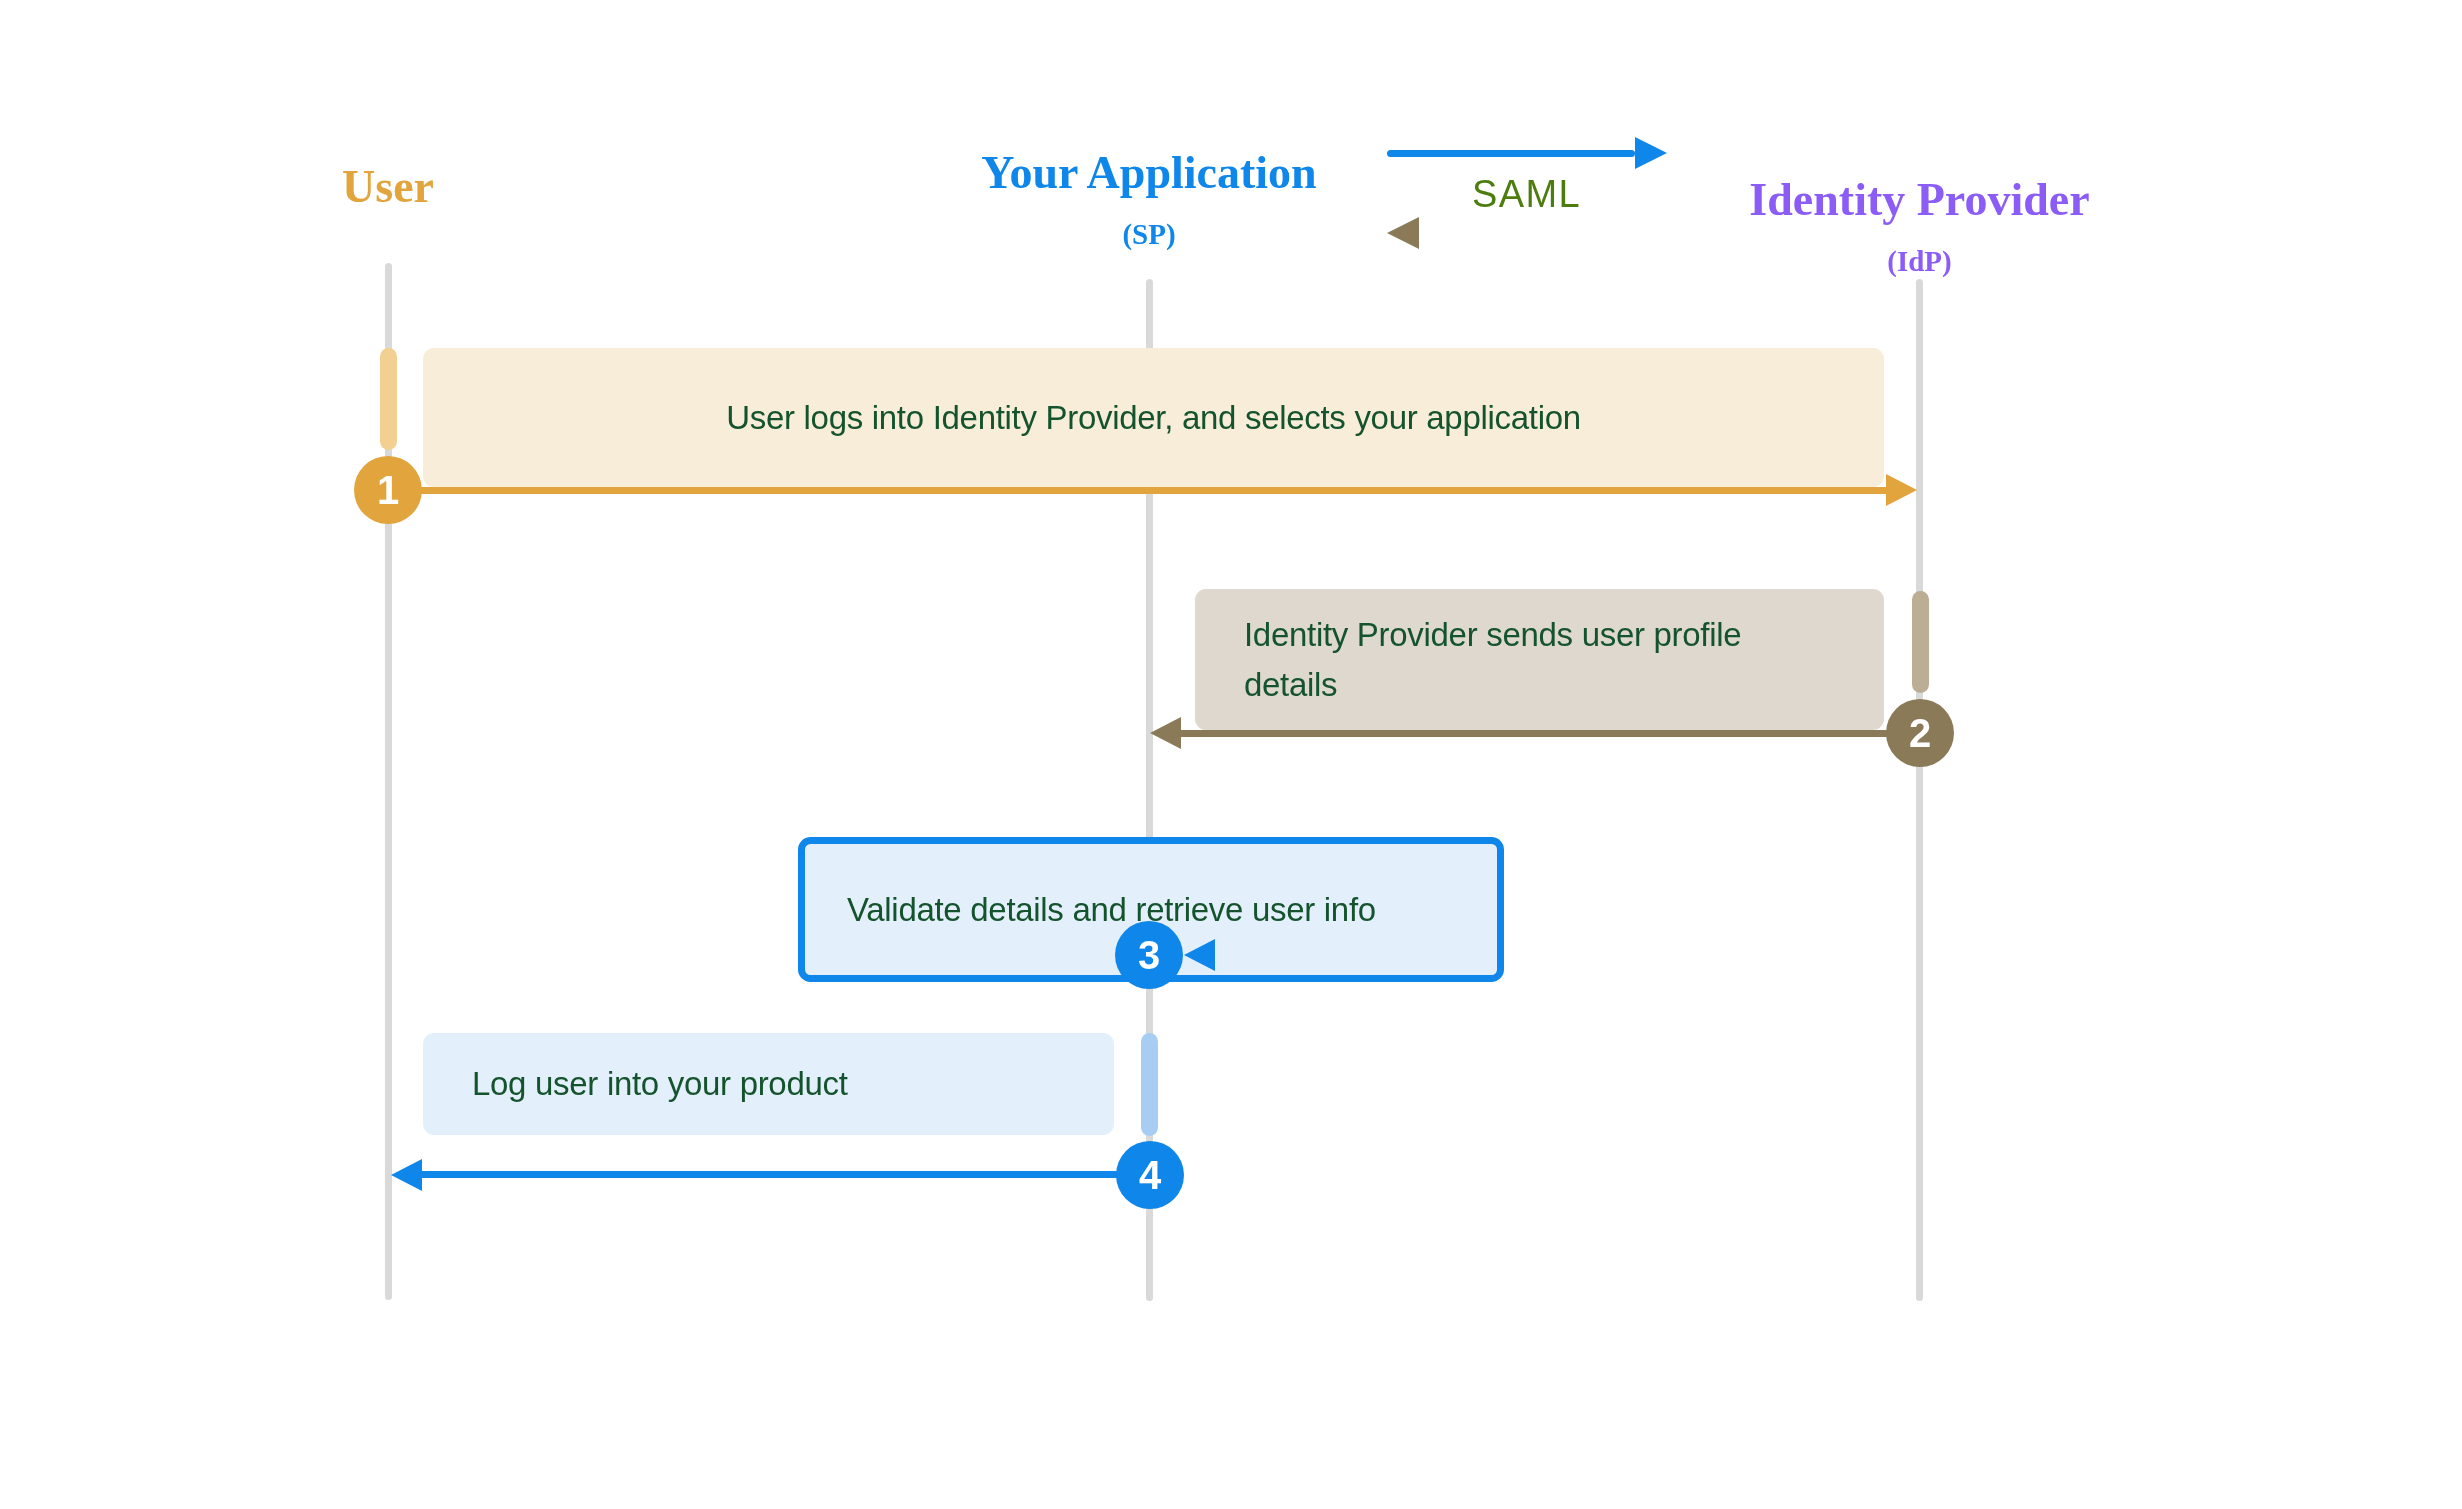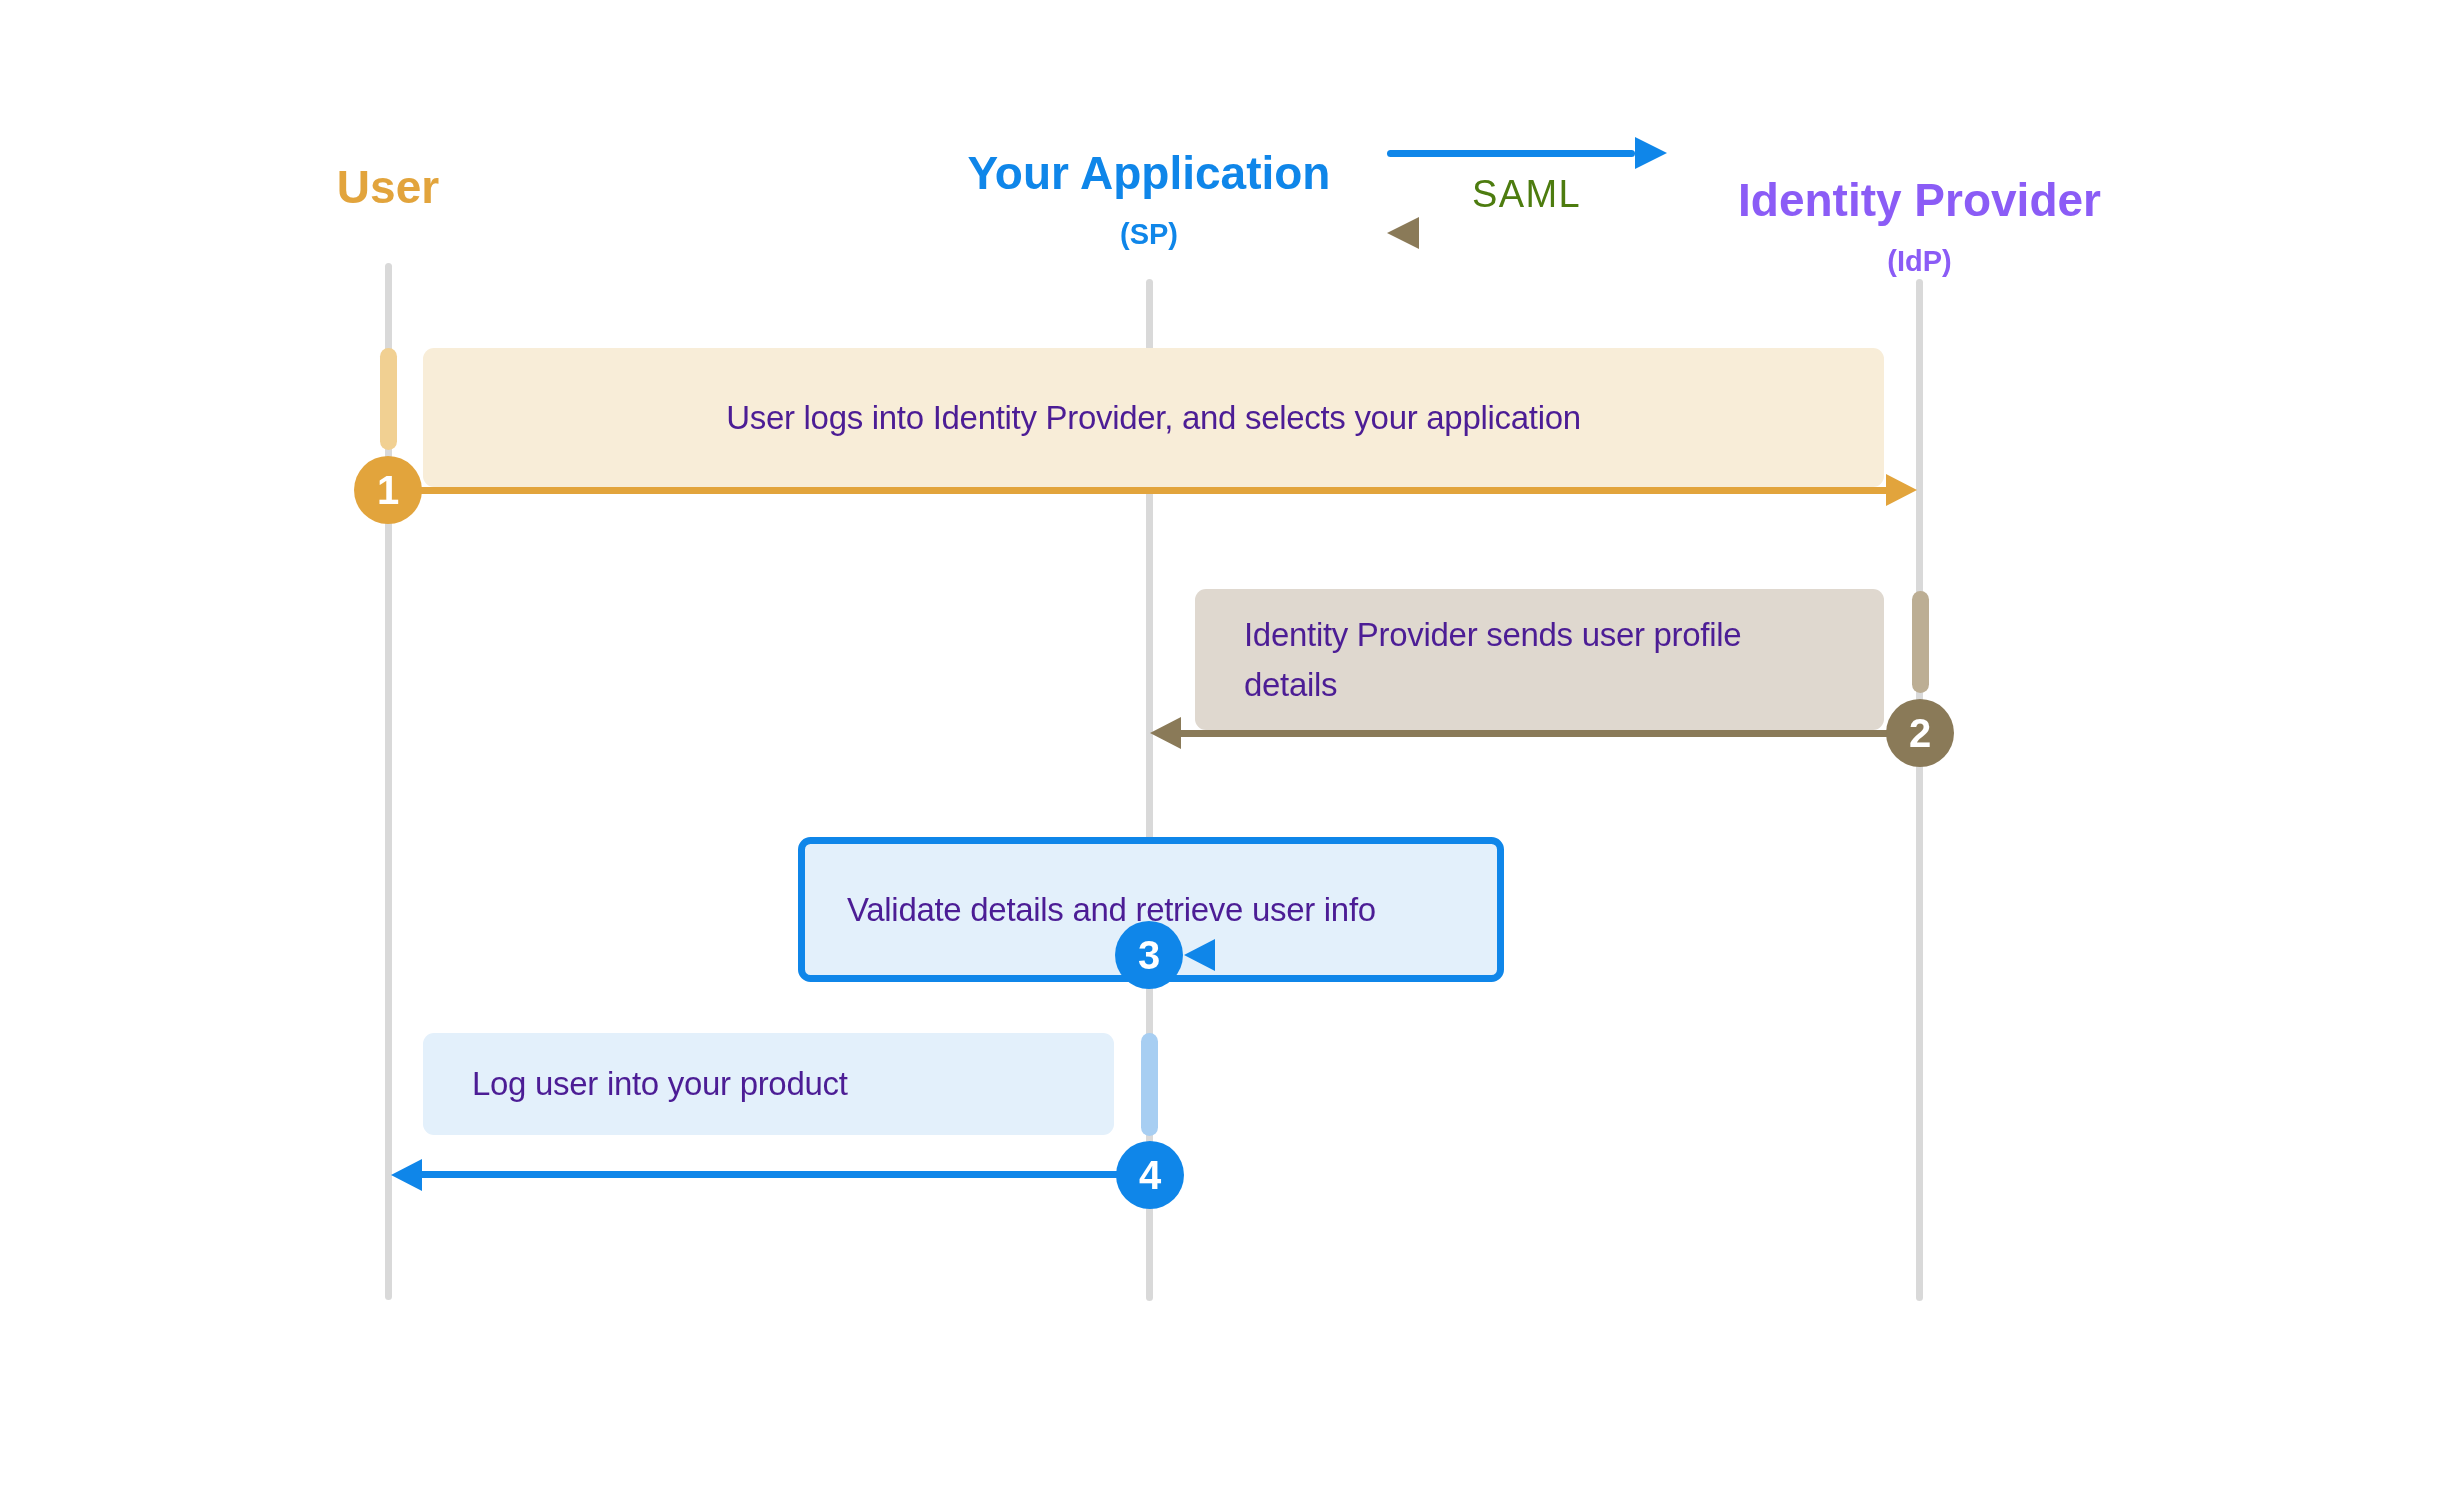--- a/index.html
+++ b/index.html
@@ -1,21 +1,21 @@
 <!DOCTYPE html>
 <html style="font-size:11px"><head>
 <meta charset="utf-8">
 <style>
   html,body{margin:0;padding:0;background:#ffffff;}
   body{width:2462px;height:1510px;position:relative;overflow:hidden;
        font-family:"Liberation Sans", sans-serif;}
   .diagram{position:absolute;inset:0;background:#ffffff;}
 
   
-  .actor{position:absolute;text-align:center;font-weight:700;font-size:46px;line-height:1.1;}
+  .actor{position:absolute;text-align:center;font-weight:700;font-size:46px;line-height:1.1;font-family:Liberation Serif, serif;}
   .actor .sub{display:block;font-size:29px;font-weight:700;margin-top:20px;}
   .actor-user{left:214px;top:162px;width:348px;color:#E2A43C;}
   .actor-app{left:940px;top:148px;width:418px;color:#0F86E9;}
   .actor-idp{left:1676px;top:175px;width:487px;color:#8b5cf6;}
 
   
   .saml-label{position:absolute;left:1443px;top:173px;width:167px;text-align:center;
               font-size:38px;color:#4d7c0f;letter-spacing:1.4px;}
   .legend-line{position:absolute;height:7px;border-radius:3.5px;}
   .legend-blue-line{left:1387px;top:150px;width:248px;background:#0F86E9;}
@@ -34,21 +34,21 @@
   .lifeline-idp{left:1916px;top:279px;height:1022px;}
 
   
   .pill{position:absolute;width:16.7px;border-radius:8.4px;z-index:2;}
   .pill-user{left:380px;top:348px;height:102px;background:#F1D092;}
   .pill-idp{left:1912px;top:591px;height:102px;background:#BCAE94;}
   .pill-app{left:1141px;top:1033px;height:103px;background:#A7CEF2;}
 
   
   .msgbox{position:absolute;border-radius:11px;z-index:3;display:flex;align-items:center;
-          font-size:33px;line-height:1.5;color:#4c1d95;letter-spacing:-0.3px;}
+          font-size:33px;line-height:1.5;color:#14532d;letter-spacing:-0.3px;}
   .box1{left:423px;top:348px;width:1461px;height:139px;background:#F8EDD8;justify-content:center;text-align:center;}
   .box2{left:1195px;top:589px;width:689px;height:141px;background:#DFD8CF;padding-left:49px;box-sizing:border-box;}
   .box3{left:798px;top:837px;width:706px;height:145px;background:#E3F0FB;border:7px solid #0F86E9;
         border-radius:12.5px;box-sizing:border-box;padding-left:42px;}
   .box4{left:423px;top:1033px;width:691px;height:102px;background:#E3F0FB;padding-left:49px;box-sizing:border-box;}
   .msgbox .txt{white-space:pre-line;}
 
   
   .arrow-line{position:absolute;height:7px;z-index:4;}
   .arrow1-line{left:389px;top:487px;width:1499px;background:#E2A43C;}

